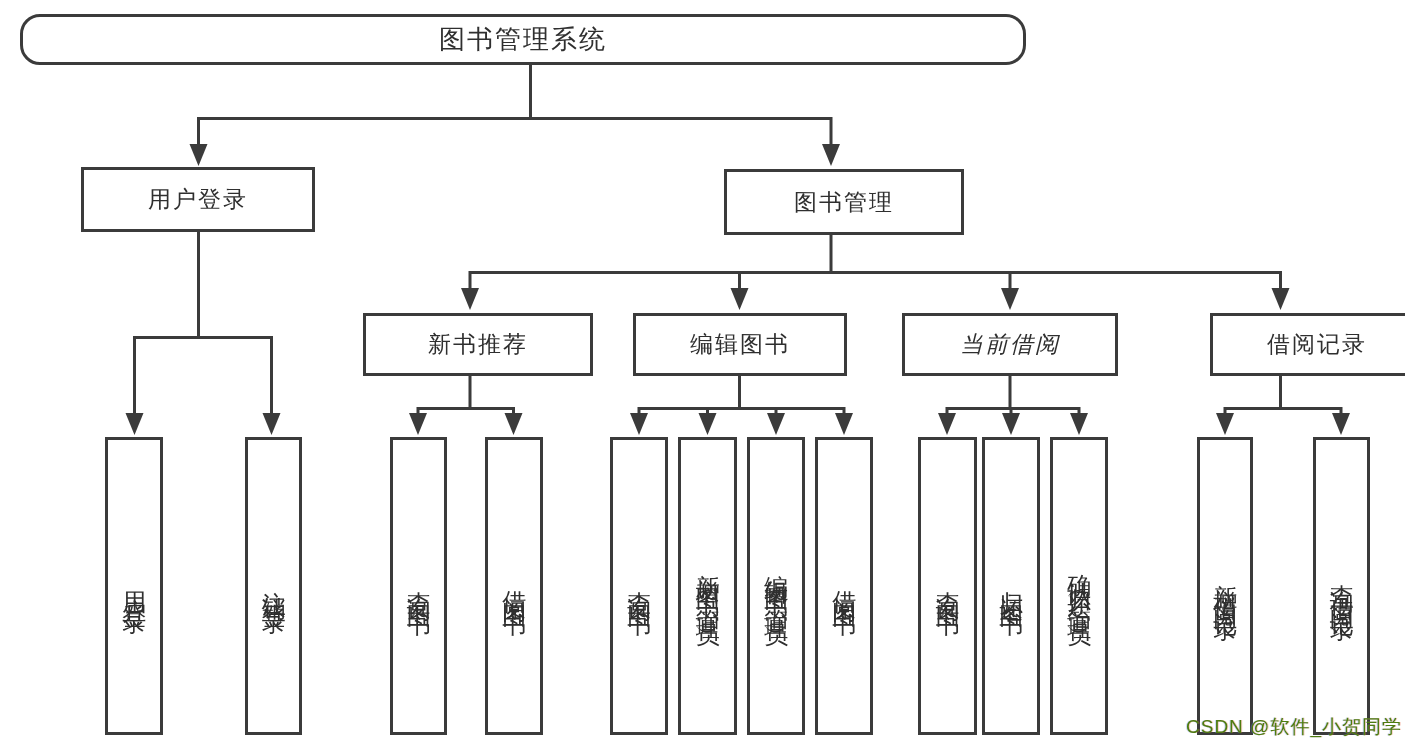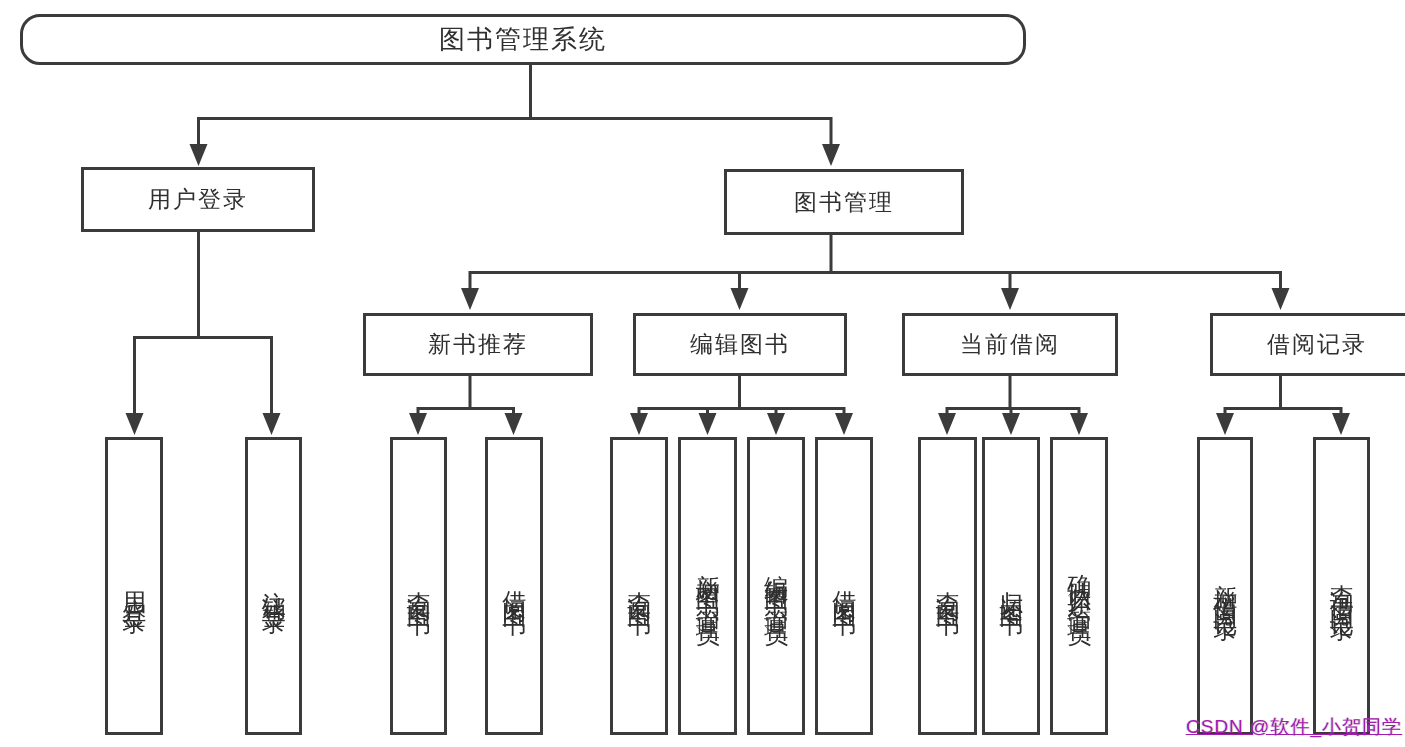--- a/index.html
+++ b/index.html
@@ -48,24 +48,23 @@
     letter-spacing: 7px;
     line-height: 1.1;
     white-space: normal;
   }
   .watermark {
     position: absolute;
     left: 1186px;
     top: 714px;
     z-index: 5;
     font-size: 19px;
-    color: #a21caf;
+    color: #4d7c0f;
     letter-spacing: 1px;
     text-shadow: 1px 0 0 rgba(230,120,90,0.35), -1px 0 0 rgba(110,140,230,0.35);
-    text-decoration: underline;
   }
 </style>
 </head>
 <body>
 
 <div class="canvas">
 
   <svg class="connectors" width="1405" height="747" viewBox="0 0 1405 747" xmlns="http://www.w3.org/2000/svg">
     <g stroke="#3b3b3b" stroke-width="3" fill="none">
 
@@ -106,21 +105,21 @@
     </g>
   </svg>
 
   <div class="node node-root" style="left:20px; top:14px; width:1006px; height:51px;border-radius:20px;">图书管理系统</div>
 
   <div class="node node-branch" style="left:81px; top:167px; width:234px; height:65px;">用户登录</div>
   <div class="node node-branch" style="left:712px; top:169px; width:240px; height:66px;margin-left:12px;">图书管理</div>
 
   <div class="node node-branch" style="left:363px; top:313px; width:230px; height:63px;">新书推荐</div>
   <div class="node node-branch" style="left:633px; top:313px; width:214px; height:63px;">编辑图书</div>
-  <div class="node node-branch" style="left:902px; top:313px; width:216px; height:63px;">当前借阅</div>
+  <div class="node node-branch" style="left:902px; top:313px; width:216px; height:63px;font-style:italic;">当前借阅</div>
   <div class="node node-branch" style="left:1173px; top:313px; width:214px; height:63px;margin-left:37px;">借阅记录</div>
 
   <div class="node node-leaf" style="left:105px; top:437px; width:58px; height:298px;">用户登录</div>
   <div class="node node-leaf" style="left:245px; top:437px; width:57px; height:298px;">注销登录</div>
 
   <div class="node node-leaf" style="left:390px; top:437px; width:57px; height:298px;">查询图书</div>
   <div class="node node-leaf" style="left:485px; top:437px; width:58px; height:298px;">借阅图书</div>
 
   <div class="node node-leaf" style="left:610px; top:437px; width:58px; height:298px;">查询图书</div>
   <div class="node node-leaf" style="left:678px; top:437px; width:59px; height:298px;">新增图书（管理员）</div>

